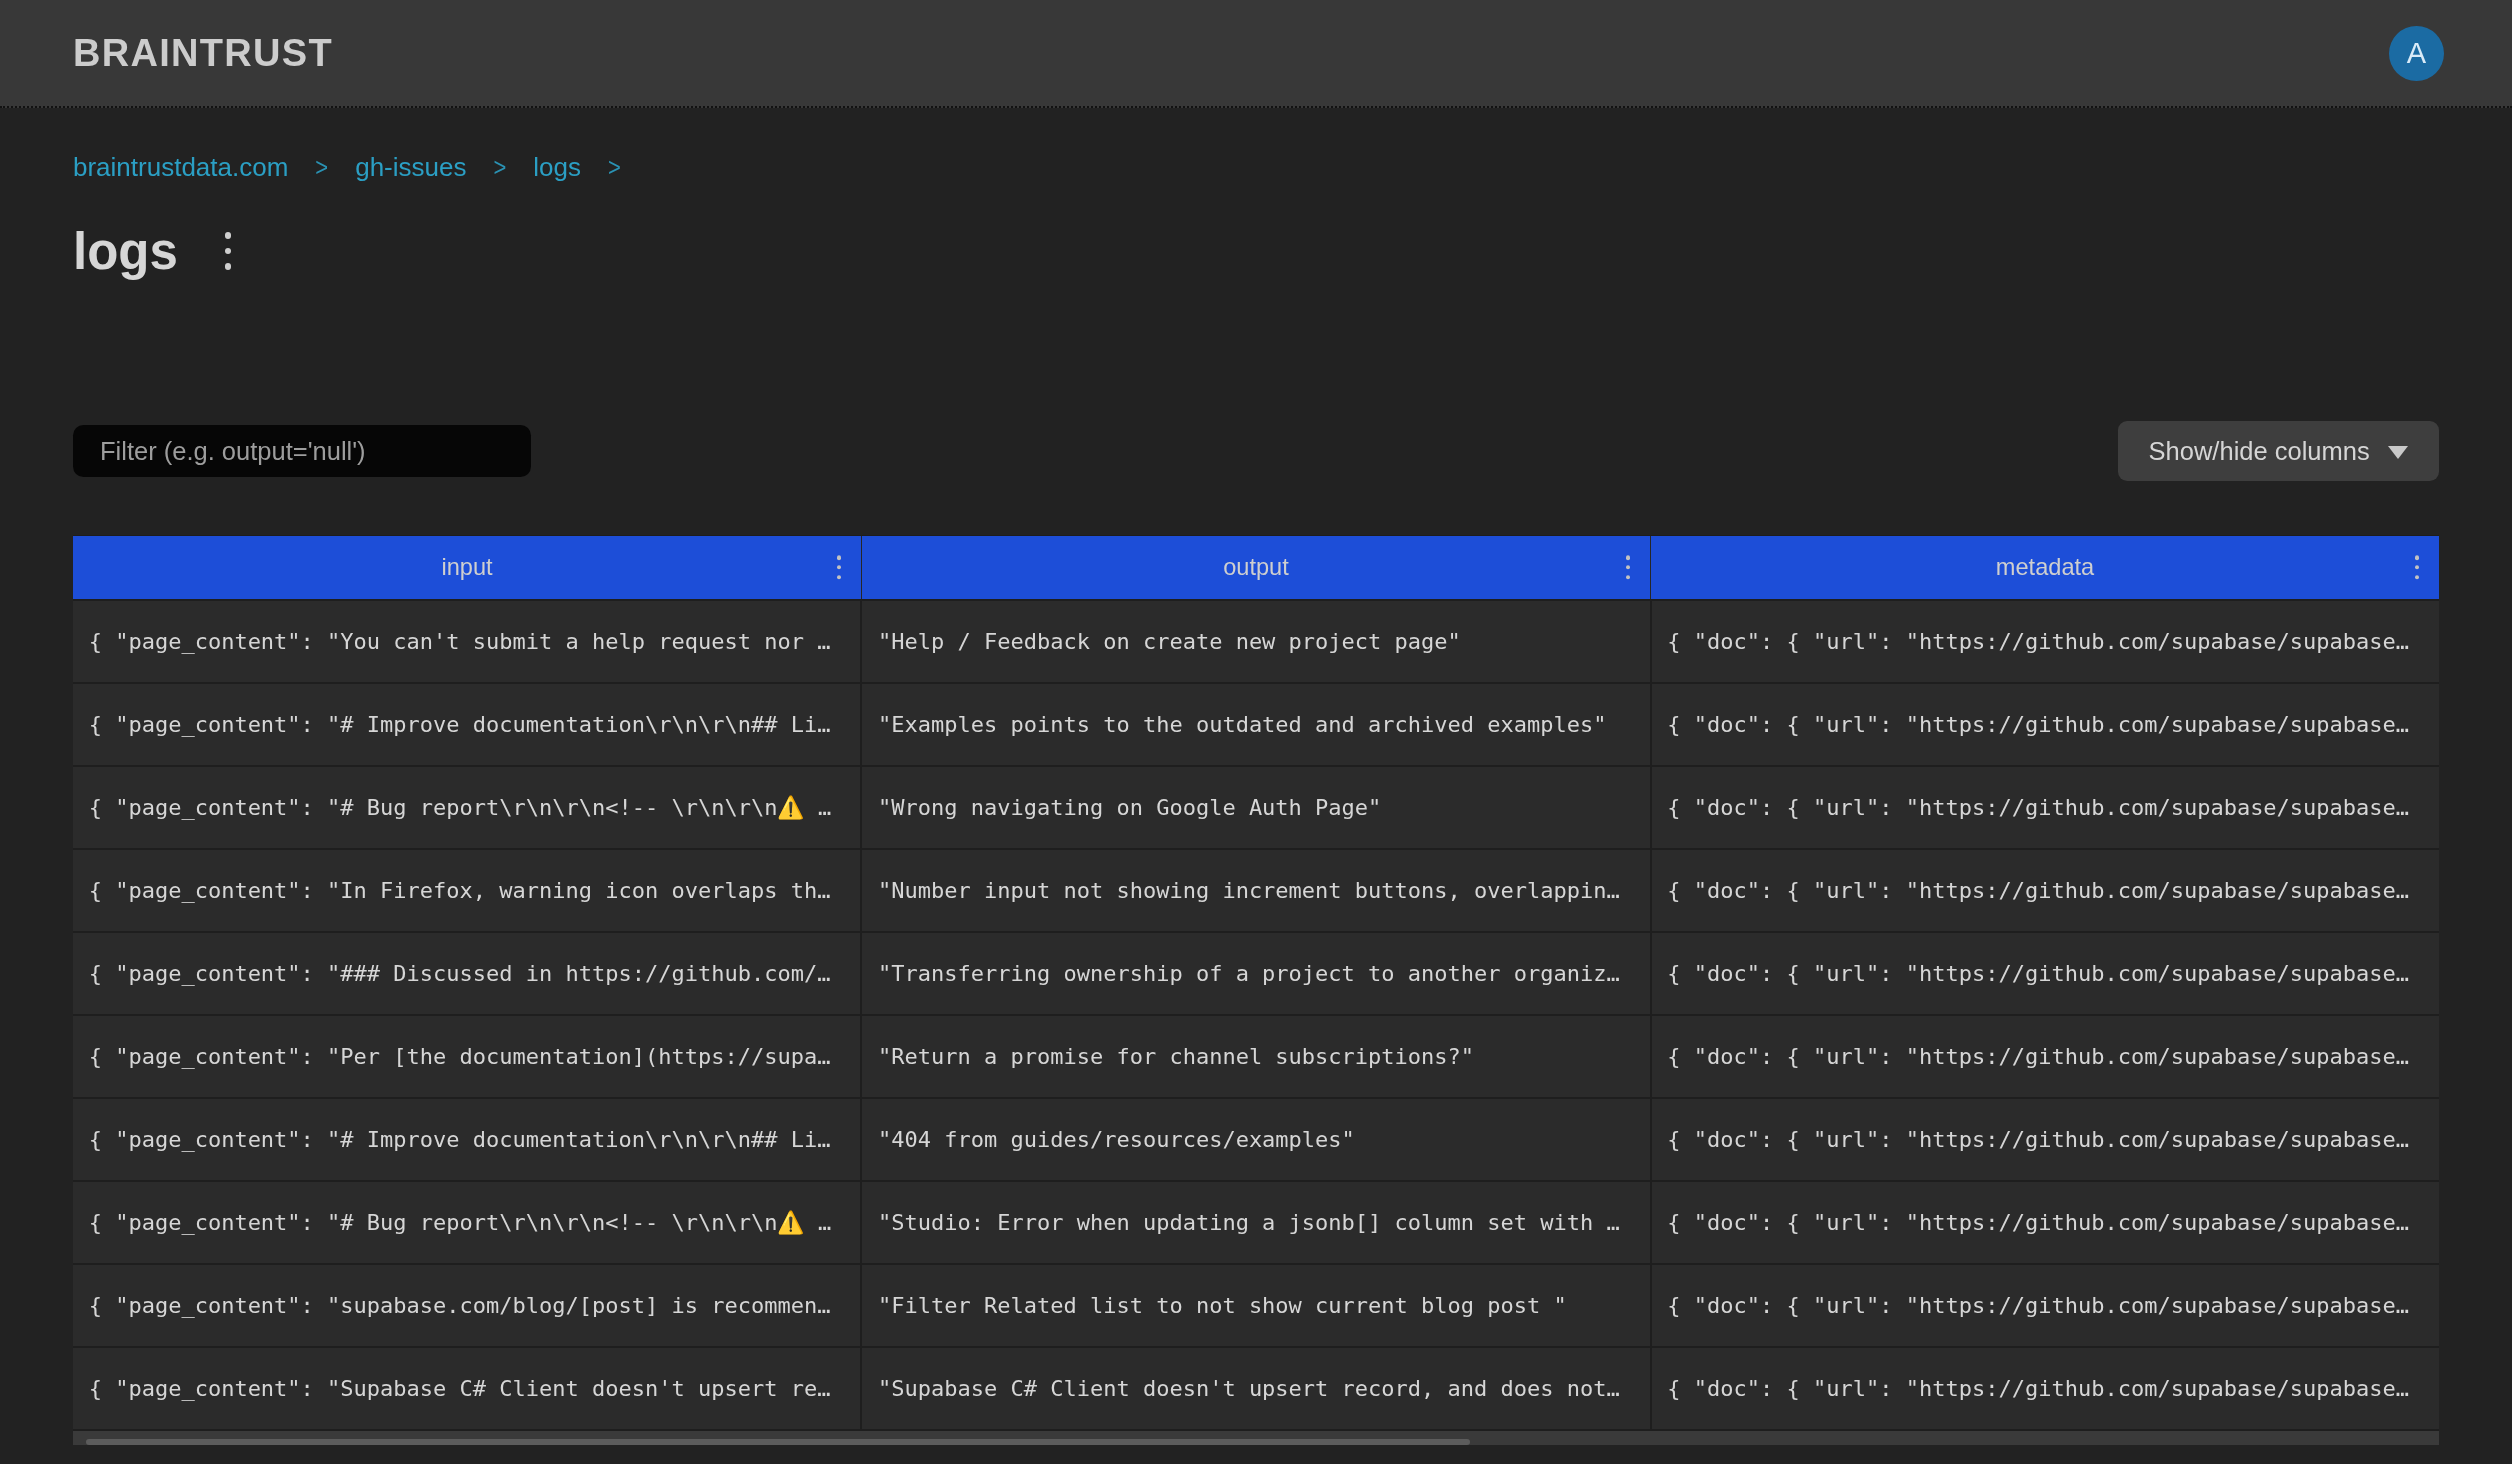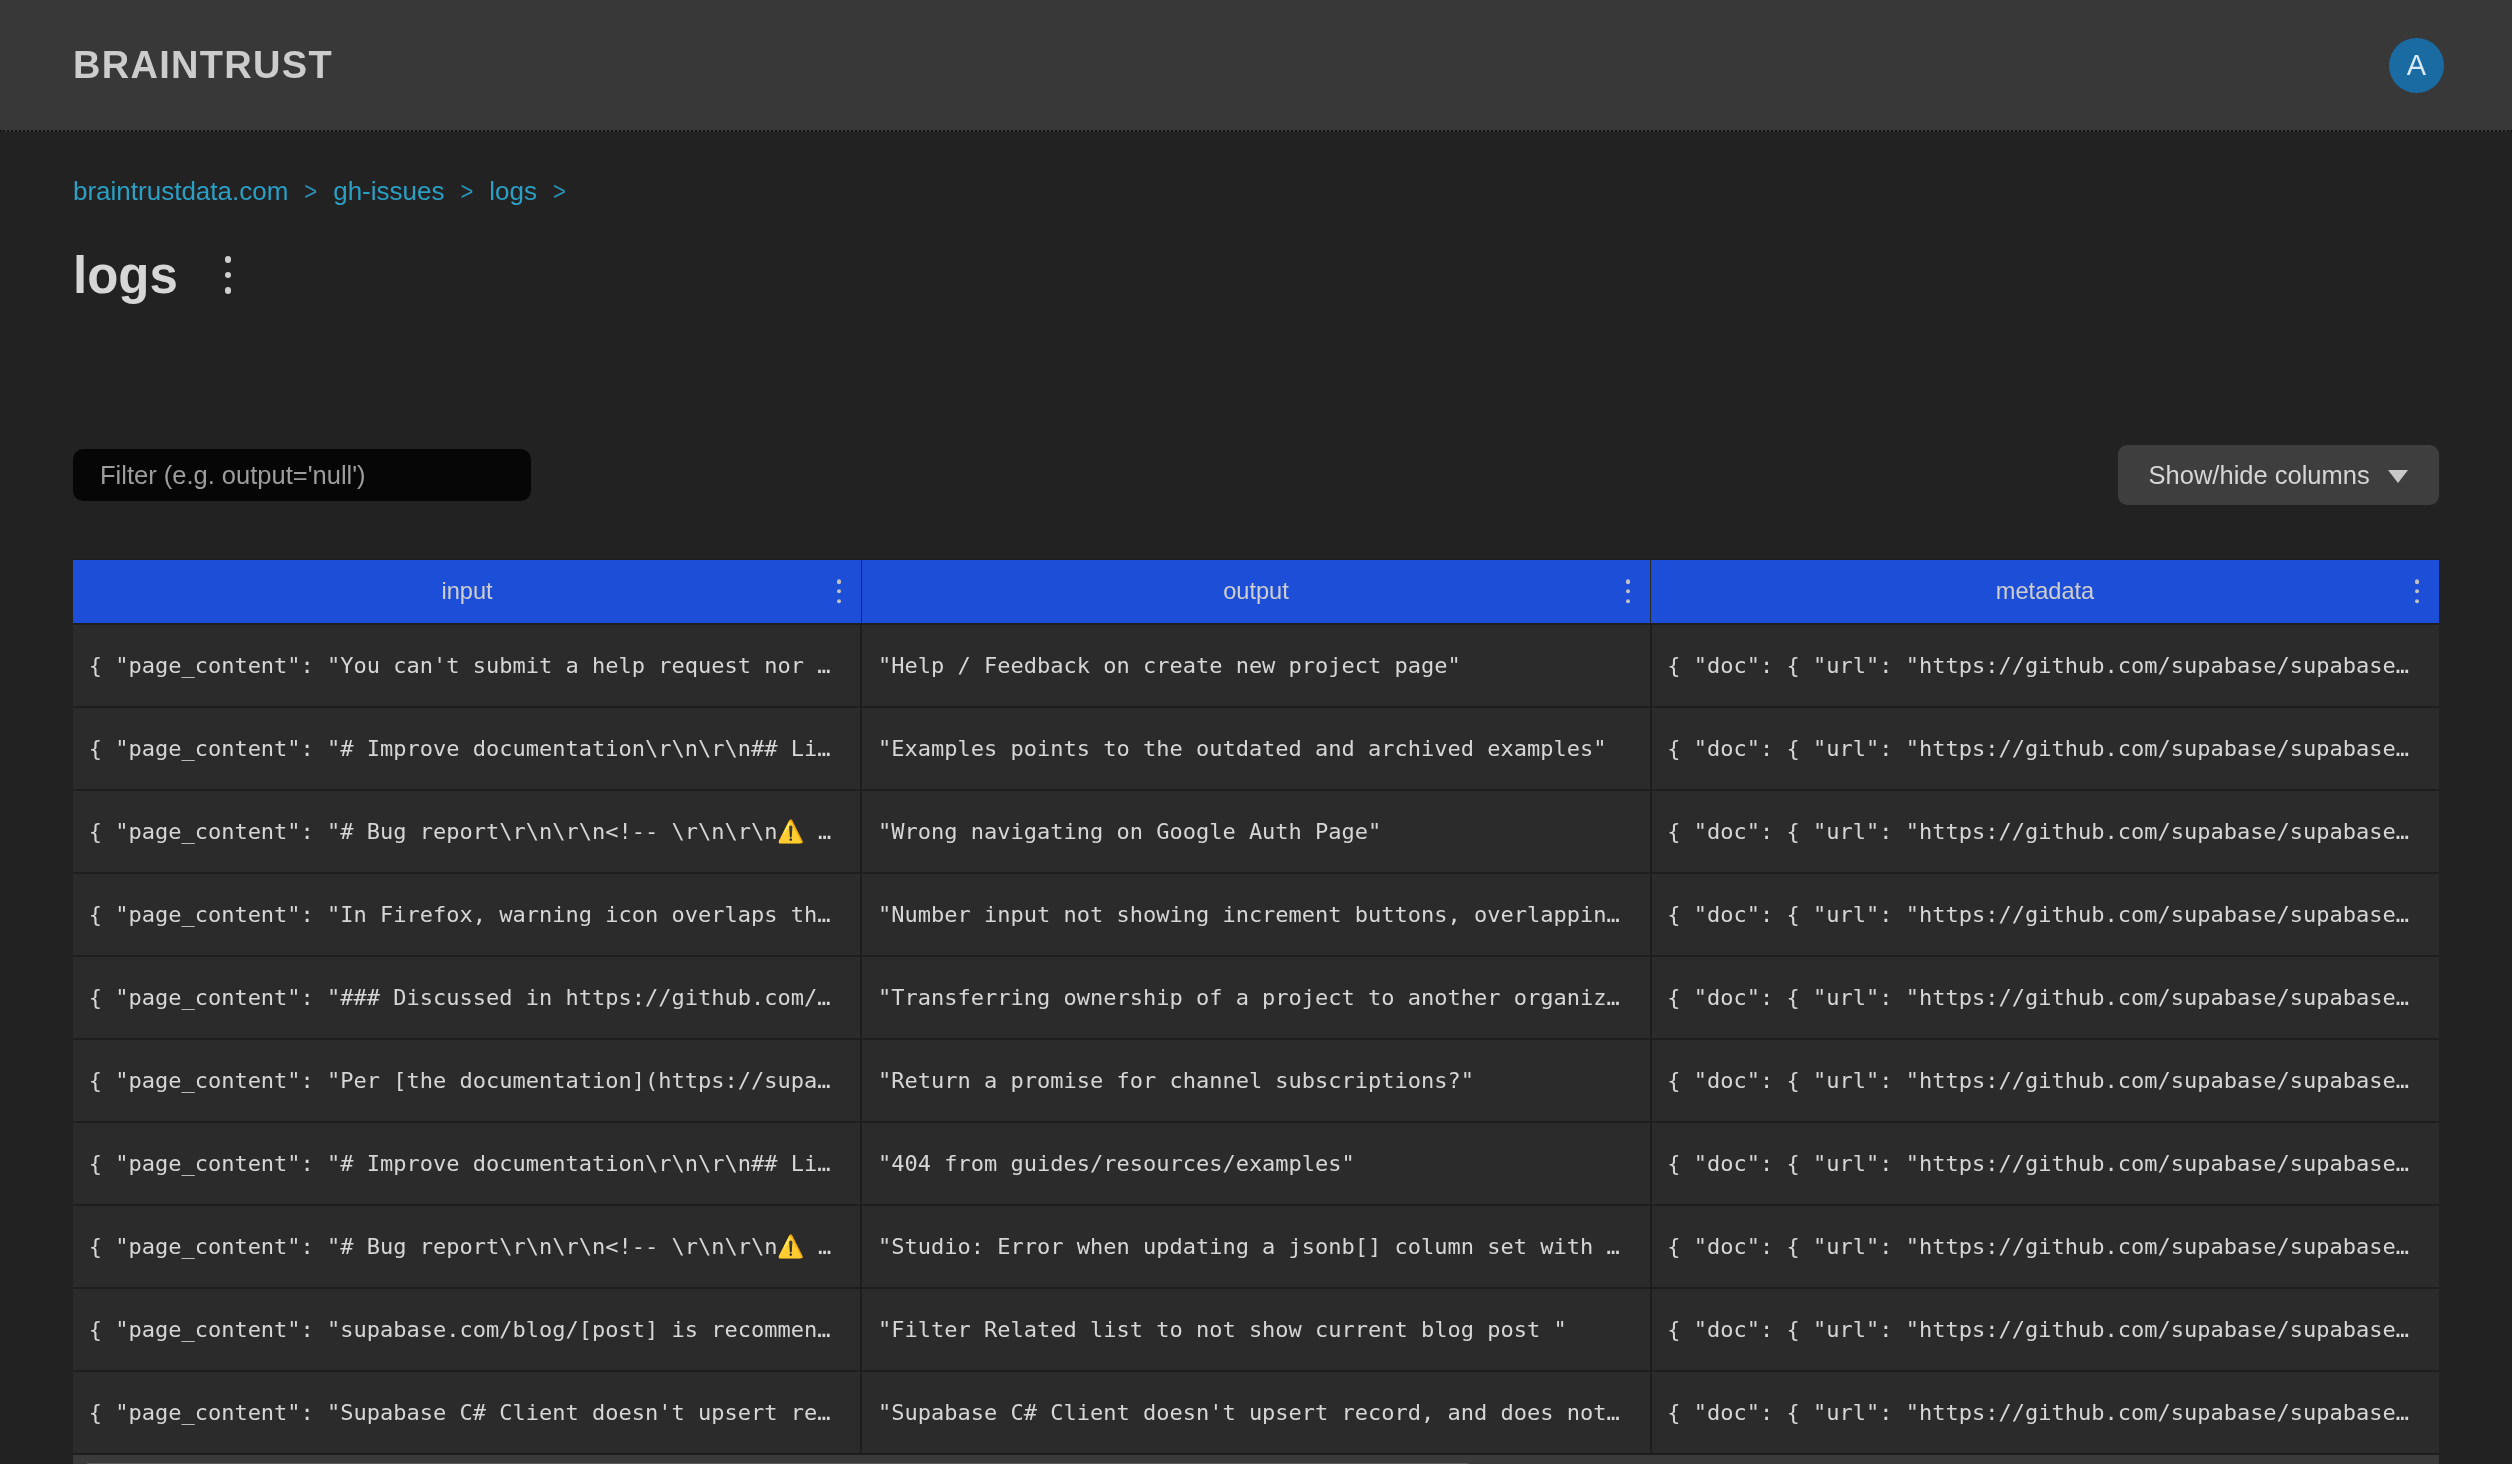--- a/index.html
+++ b/index.html
@@ -6,40 +6,40 @@
   html,body { width:2512px; height:1465px; overflow:hidden; }
   body {
     background:#222222;
     font-family:"Liberation Sans", sans-serif;
     color:#d6d6d6;
     position:relative;
   }
 
   
   .topbar {
-    height:132px; background:#383838;
+    height:108px; background:#383838;
     display:flex; align-items:center; justify-content:space-between;
     padding:0 68px 0 73px;
     border-bottom:2px dotted #121212;
   }
   .brand {
     font-size:38px; font-weight:700; letter-spacing:1.3px; color:#cccccc;
     cursor:pointer;
   }
   .avatar {
     width:55px; height:55px; border-radius:50%;
     background:#1b6ba3; color:#d9ebf8;
     display:flex; align-items:center; justify-content:center;
     font-size:29px; font-weight:400; cursor:pointer;
   }
 
   
   .breadcrumb {
     margin:44px 0 0 73px;
-    display:flex; align-items:center; gap:16px;
+    display:flex; align-items:center; gap:27px;
     font-size:26px; color:#2b9fc4;
   }
   .breadcrumb .crumb { cursor:pointer; }
   .breadcrumb .sep { font-size:22px; opacity:.9; transform:scaleY(1.15); }
 
   
   .title-row {
     margin:34px 0 0 73px;
     display:flex; align-items:center; gap:47px;
     height:68px;

